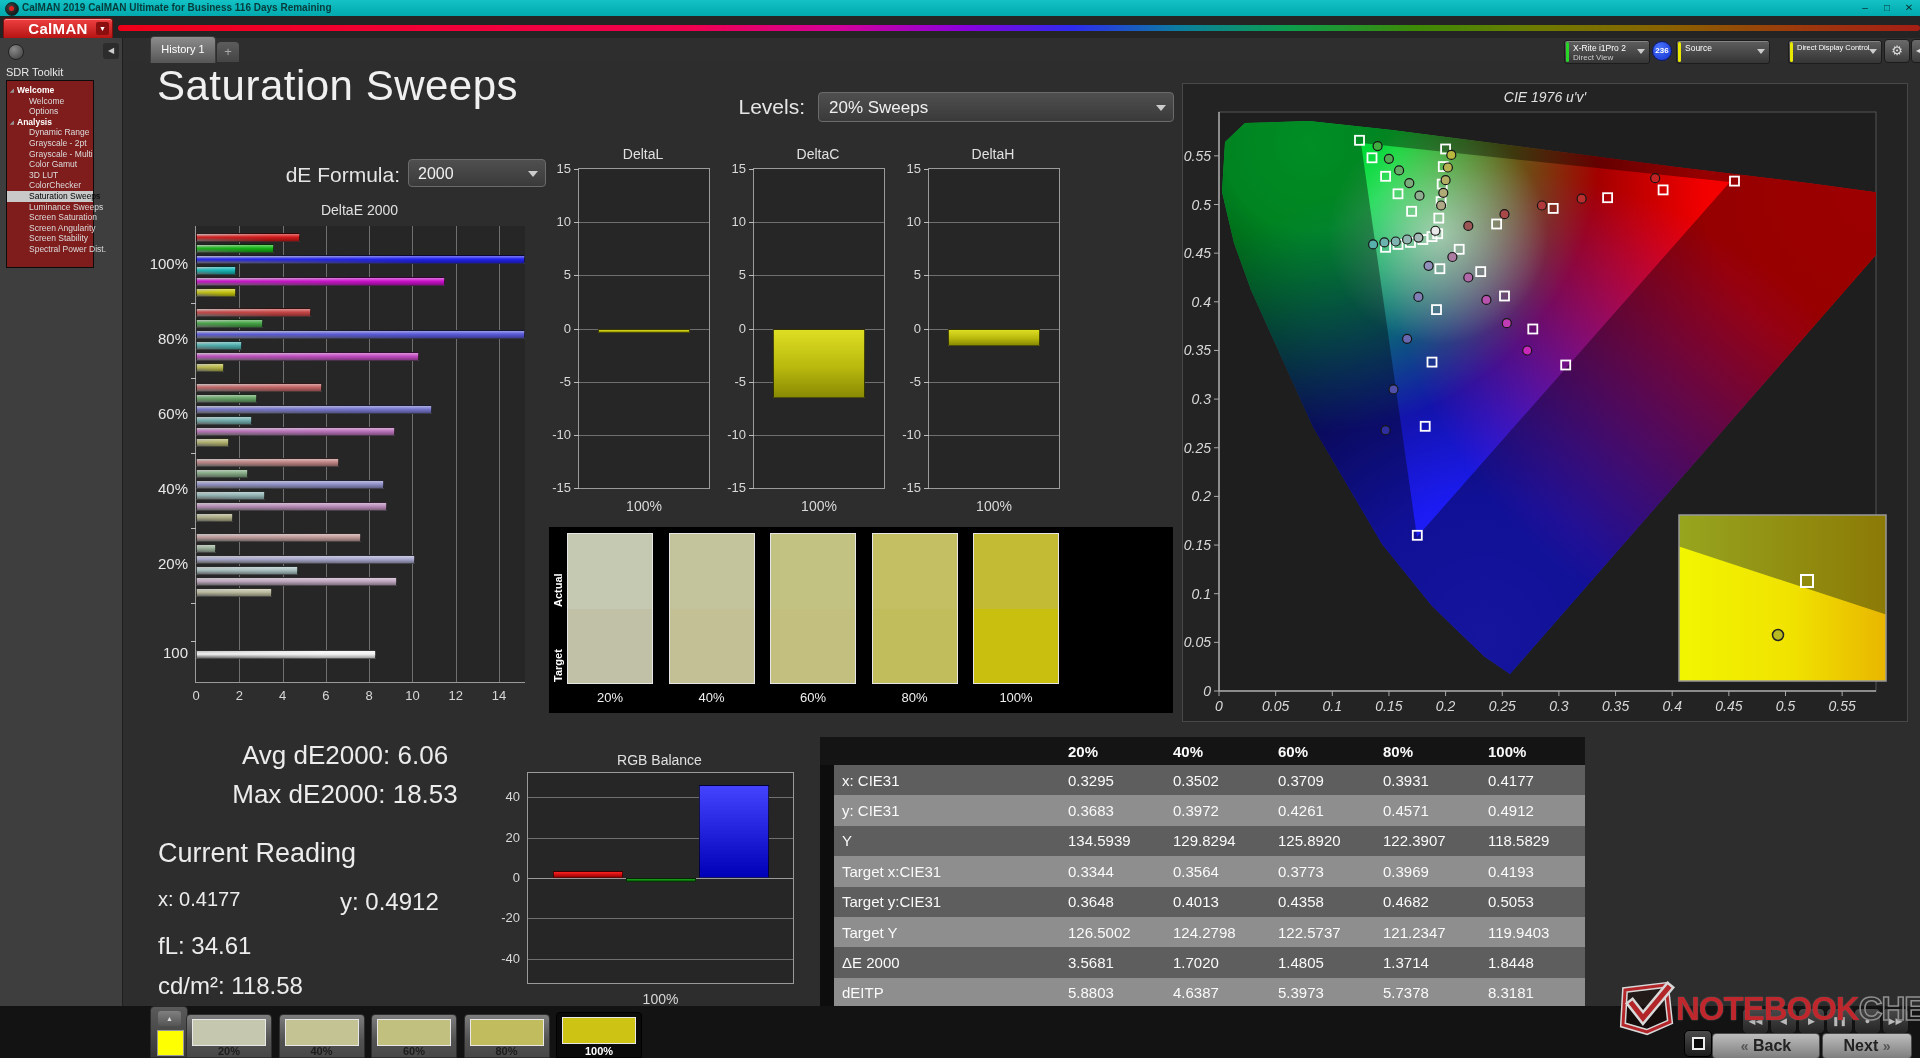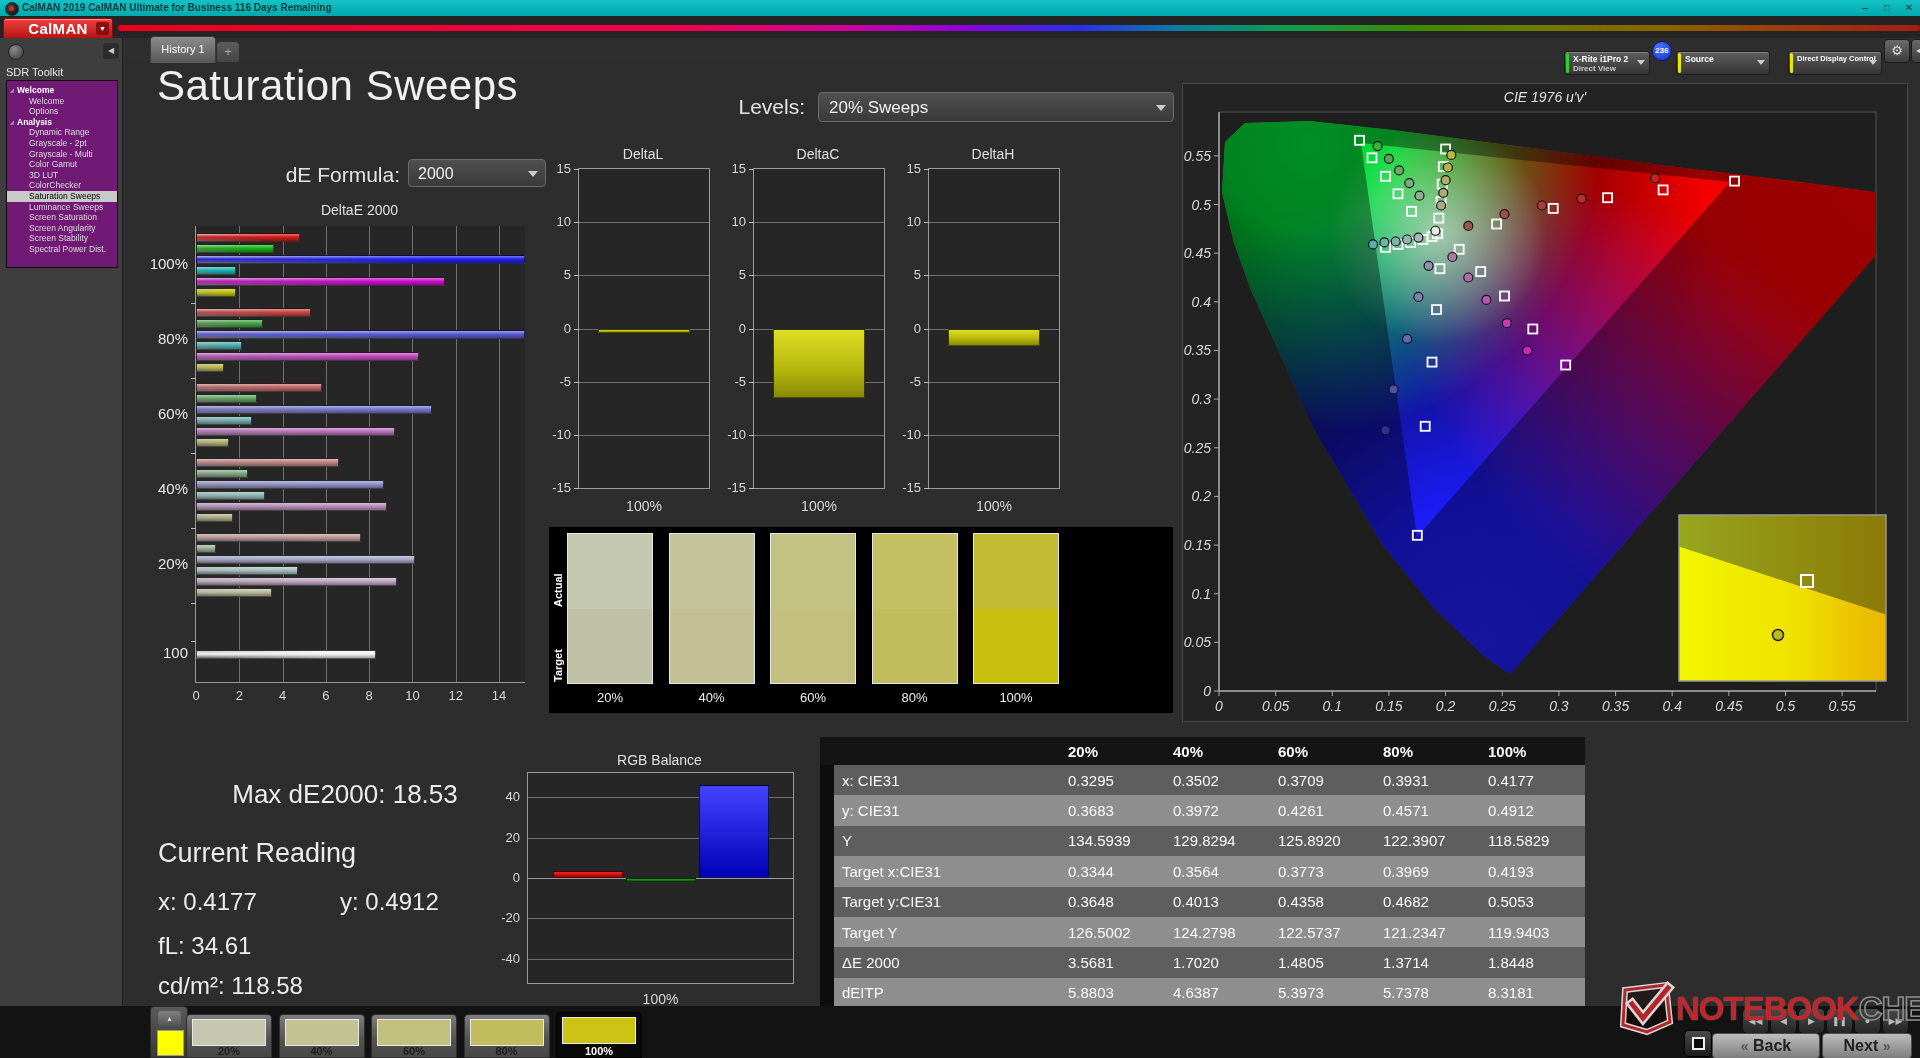--- a/index.html
+++ b/index.html
@@ -22,39 +22,39 @@
     color:#fff;font-size:7px;line-height:13px;text-align:center;}
   .rainbow{position:absolute;left:118px;top:9px;width:1802px;height:6px;border-radius:3px;
     background:linear-gradient(to right,#ee0018 0%,#f2003c 20%,#ef0050 32%,#d4009a 40%,#8a00dd 47%,#2d2bee 53%,#0b7f9e 59%,#0d9e4d 65%,#3d8a06 72%,#6f7a02 79%,#8a6200 86%,#9c3a0c 93%,#a51e14 100%);}
   
   .toolbar{position:absolute;left:0;top:38px;width:1920px;height:24px;background:#2e2e2e;}
   .tab-history{position:absolute;left:150px;top:-2px;width:64px;height:26px;border-radius:4px 4px 0 0;
     background:linear-gradient(#8c8c8c,#565656);border:1px solid #3a3a3a;border-bottom:none;
     color:#fff;font-size:11px;text-align:center;line-height:25px;}
   .tab-plus{position:absolute;left:217px;top:4px;width:22px;height:20px;border-radius:4px 4px 0 0;
     background:linear-gradient(#5c5c5c,#454545);color:#aaa;font-size:13px;text-align:center;line-height:19px;}
-  .ctrlbox{position:absolute;top:13px;height:22px;border-radius:3px;background:linear-gradient(#5e5e5e,#353535);
-    border:1px solid #1c1c1c;box-shadow:inset 0 1px 0 rgba(255,255,255,.25);color:#fff;font-weight:bold;}
+  .ctrlbox{position:absolute;top:2px;height:22px;border-radius:3px;background:linear-gradient(#5e5e5e,#353535);
+    border:1px solid #1c1c1c;box-shadow:inset 0 1px 0 rgba(255,255,255,.25);color:#fff;}
   .ctrlbox .strip{position:absolute;left:1px;top:1px;bottom:1px;width:3px;border-radius:2px;}
   .ctrlbox .l1{position:absolute;left:8px;top:2px;font-size:8.5px;white-space:nowrap;}
   .ctrlbox .l2{position:absolute;left:8px;top:12px;font-size:8px;color:#ccc;white-space:nowrap;}
   .ctrlbox .arr{position:absolute;right:4px;top:8px;width:0;height:0;border:4px solid transparent;border-top:5px solid #ccc;}
   .badge{position:absolute;top:3px;width:18px;height:18px;border-radius:50%;
     background:radial-gradient(circle at 35% 30%,#4a74ff,#1330cc);border:1px solid #0a1870;
     color:#fff;font-size:8px;font-weight:bold;text-align:center;line-height:18px;}
   .sqbtn{position:absolute;top:1px;height:22px;border-radius:4px;background:linear-gradient(#6a6a6a,#3c3c3c);
     border:1px solid #1c1c1c;color:#ddd;text-align:center;}
   
   .sidebar{position:absolute;left:0;top:38px;width:122px;height:968px;background:#3e3e3e;border-right:1px solid #1f1f1f;}
   .roundbtn{position:absolute;left:8px;top:6px;width:14px;height:14px;border-radius:50%;
     background:radial-gradient(circle at 35% 30%,#8a8a8a,#3a3a3a);border:1px solid #222;}
   .collapse{position:absolute;left:103px;top:5px;width:16px;height:16px;border-radius:3px;background:#2c2c2c;
     color:#ccc;font-size:8px;text-align:center;line-height:16px;}
   .sb-h{position:absolute;left:6px;top:28px;font-size:11px;color:#e8e8e8;}
-  .tree{position:absolute;left:6px;top:42px;width:112px;height:188px;background:#701a75;border:1px solid #0c0c0c;
+  .tree{position:absolute;left:6px;top:42px;width:88px;height:188px;background:#7f1d1d;border:1px solid #0c0c0c;
     padding-top:4px;box-sizing:border-box;}
   .tree-item{position:relative;height:10.6px;line-height:10.6px;font-size:8.5px;color:#ddd;
     padding-left:22px;white-space:nowrap;cursor:default;}
   .tree-item.group{font-weight:bold;padding-left:10px;color:#fff;}
   .tree-item.group .tw{position:absolute;left:3px;top:0;font-size:5px;color:#999;}
   .tree-item.selected{background:#c9c9c9;color:#000;}
   
   .h1{position:absolute;left:157px;top:62px;font-size:42px;color:#f0f0f0;letter-spacing:.5px;}
   .lbl{position:absolute;color:#e5e5e5;}
   .dd{position:absolute;background:linear-gradient(#4f4f4f,#3a3a3a);border:1px solid #6b6b6b;border-radius:4px;color:#f0f0f0;}
@@ -575,23 +575,24 @@
       <text x="28" y="76.84999999999991" fill="#d8d8d8" font-size="14" text-anchor="end">0.55</text>
     <g>
       <rect x="496" y="431" width="207" height="166" fill="url(#insB)"></rect>
       <polygon points="496,431 703,431 703,530.6 496,462.54" fill="url(#insD)"></polygon>
       <rect x="496" y="431" width="207" height="166" fill="none" stroke="#999" stroke-width="1.5"></rect>
       <rect x="618" y="491" width="12" height="12" fill="none" stroke="#fff" stroke-width="2"></rect>
       <circle cx="595" cy="551" r="5.5" fill="#b8ba20" stroke="#222" stroke-width="1.5"></circle>
     </g>
   </svg></div>
 
+  <div class="stat" style="left:150px;top:740px;width:390px;text-align:center;font-size:26px;">Avg dE2000: 6.06</div>
   <div class="stat" style="left:150px;top:779px;width:390px;text-align:center;font-size:26px;">Max dE2000: 18.53</div>
   <div class="stat" style="left:158px;top:838px;font-size:27px;">Current Reading</div>
-  <div class="stat" style="left:158px;top:888px;font-size:24px;">x: 0.4177</div>
+  <div class="stat" style="left:158px;top:888px;font-size:20px;">x: 0.4177</div>
   <div class="stat" style="left:340px;top:888px;font-size:24px;">y: 0.4912</div>
   <div class="stat" style="left:158px;top:932px;font-size:24px;">fL: 34.61</div>
   <div class="stat" style="left:158px;top:972px;font-size:24px;">cd/m²: 118.58</div>
 
   <div class="ctitle" style="left:527px;top:752px;width:265px;">RGB Balance</div>
   <div id="rgbchart" class="plot" style="left:527px;top:772px;width:265px;height:210px;border:1px solid #9a9a9a;overflow:visible;">
       <div class="hline" style="top:24.2px"></div>
       <div class="tick" style="left:-40px;top:16.2px;width:32px;text-align:right;">40</div>
       <div class="hline" style="top:64.6px"></div>
       <div class="tick" style="left:-40px;top:56.6px;width:32px;text-align:right;">20</div>

